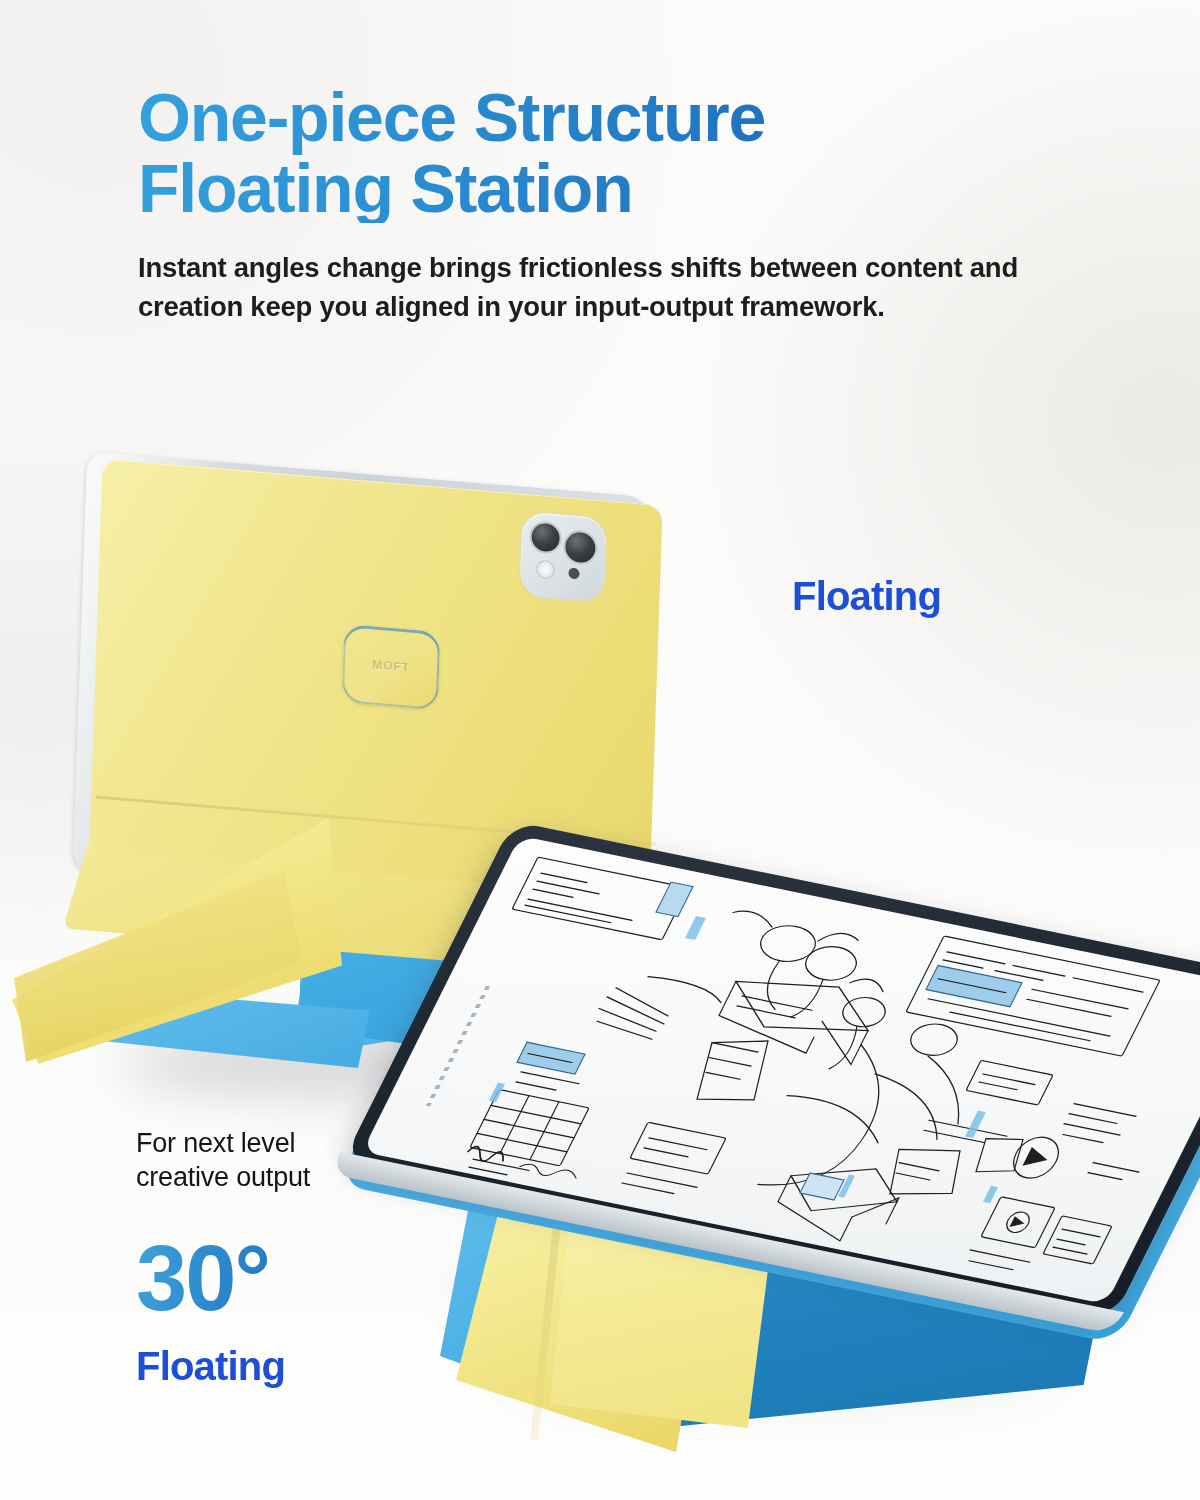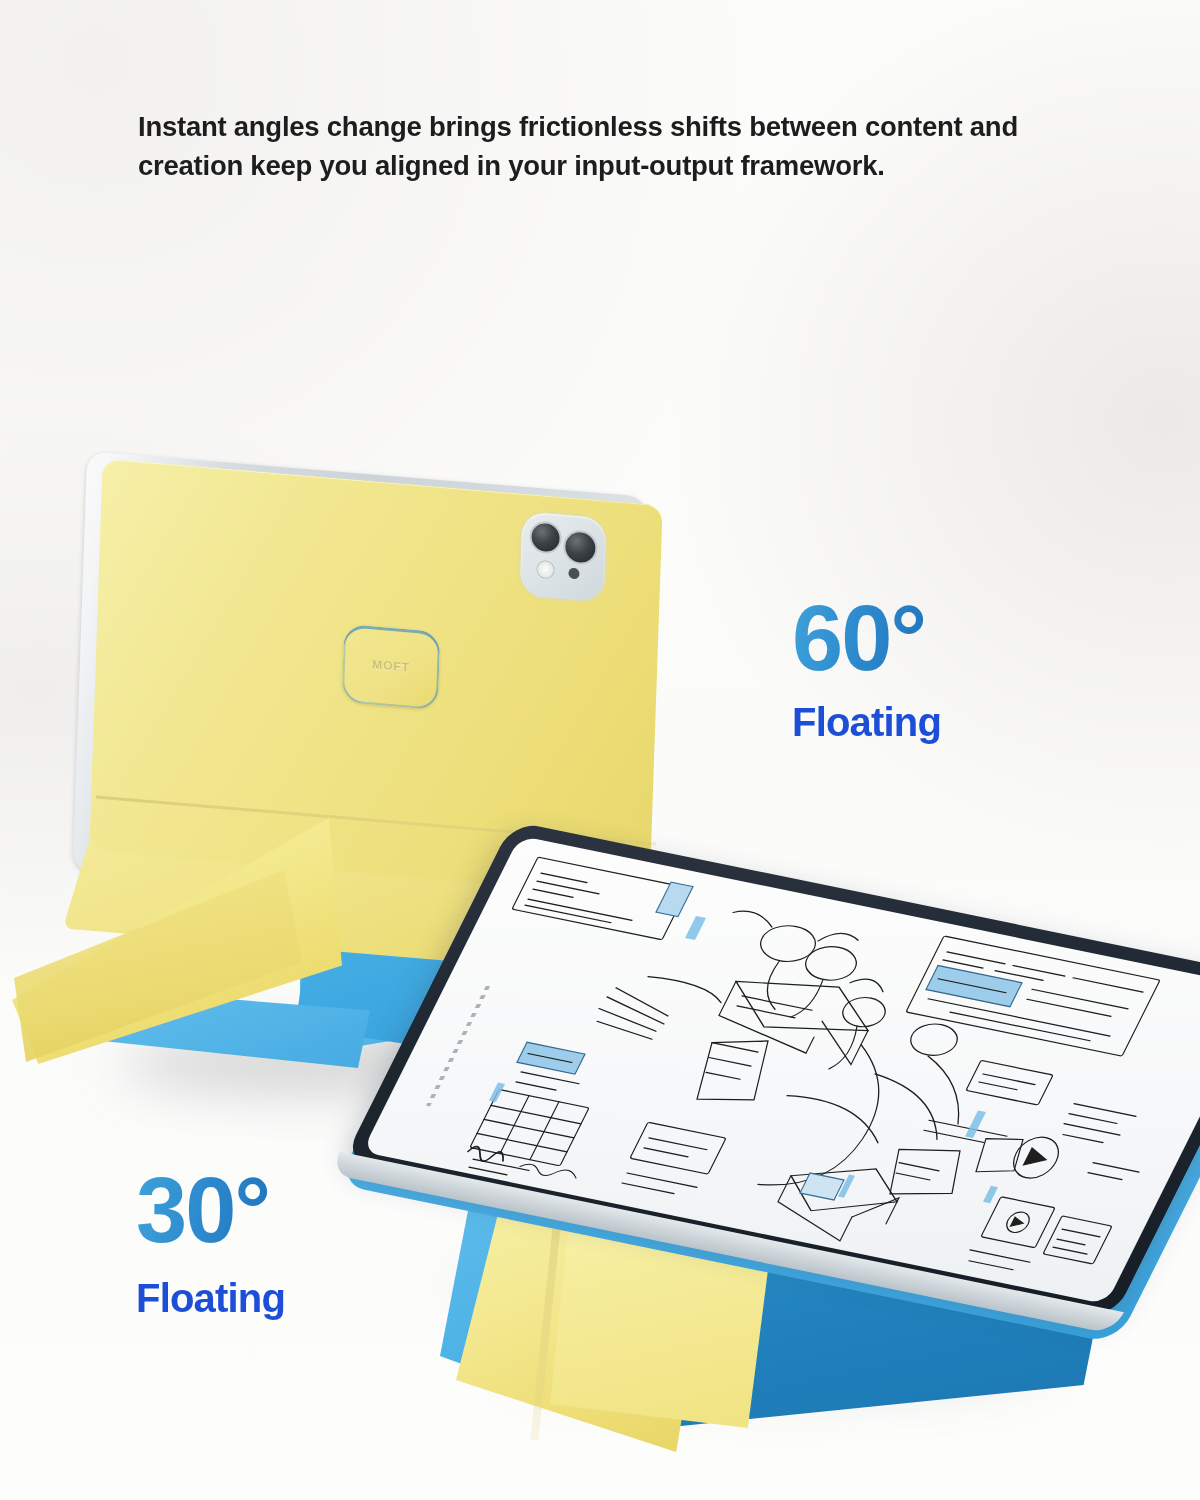--- a/index.html
+++ b/index.html
@@ -260,20 +260,22 @@
     background:repeating-linear-gradient(180deg,#aab3b9 0 4px, rgba(0,0,0,0) 4px 9px);
     transform: matrix(1, 0.205, -0.50, 1, 0, 0);
   }
 </style>
 </head>
 <body>
 
 <div id="page"></div>
 
 <div id="header">
+  <h1 id="title">One-piece Structure
+Floating Station</h1>
   <p id="subtitle">Instant angles change brings frictionless shifts between content and creation keep you aligned in your input-output framework.</p>
 </div>
 
 <div id="scene">
 
   <div class="shadow" id="sh-back"></div>
   <div class="shadow" id="sh-front2"></div>
   <div class="shadow" id="sh-front"></div>
 
   <div id="back-unit">
@@ -411,20 +413,21 @@
           </svg>
         </div>
       </div>
     </div>
 
     <div id="fgrille"></div>
   </div>
 </div>
 
 <div class="callout" id="callout-60">
-  <div class="angle">60°</div>
   <div class="floating">Floating</div>
 </div>
 
 <div class="callout" id="callout-30">
+  <div class="lead">For next level
+creative output</div>
   <div class="angle">30°</div>
   <div class="floating">Floating</div>
 </div>
 
 </body></html>

